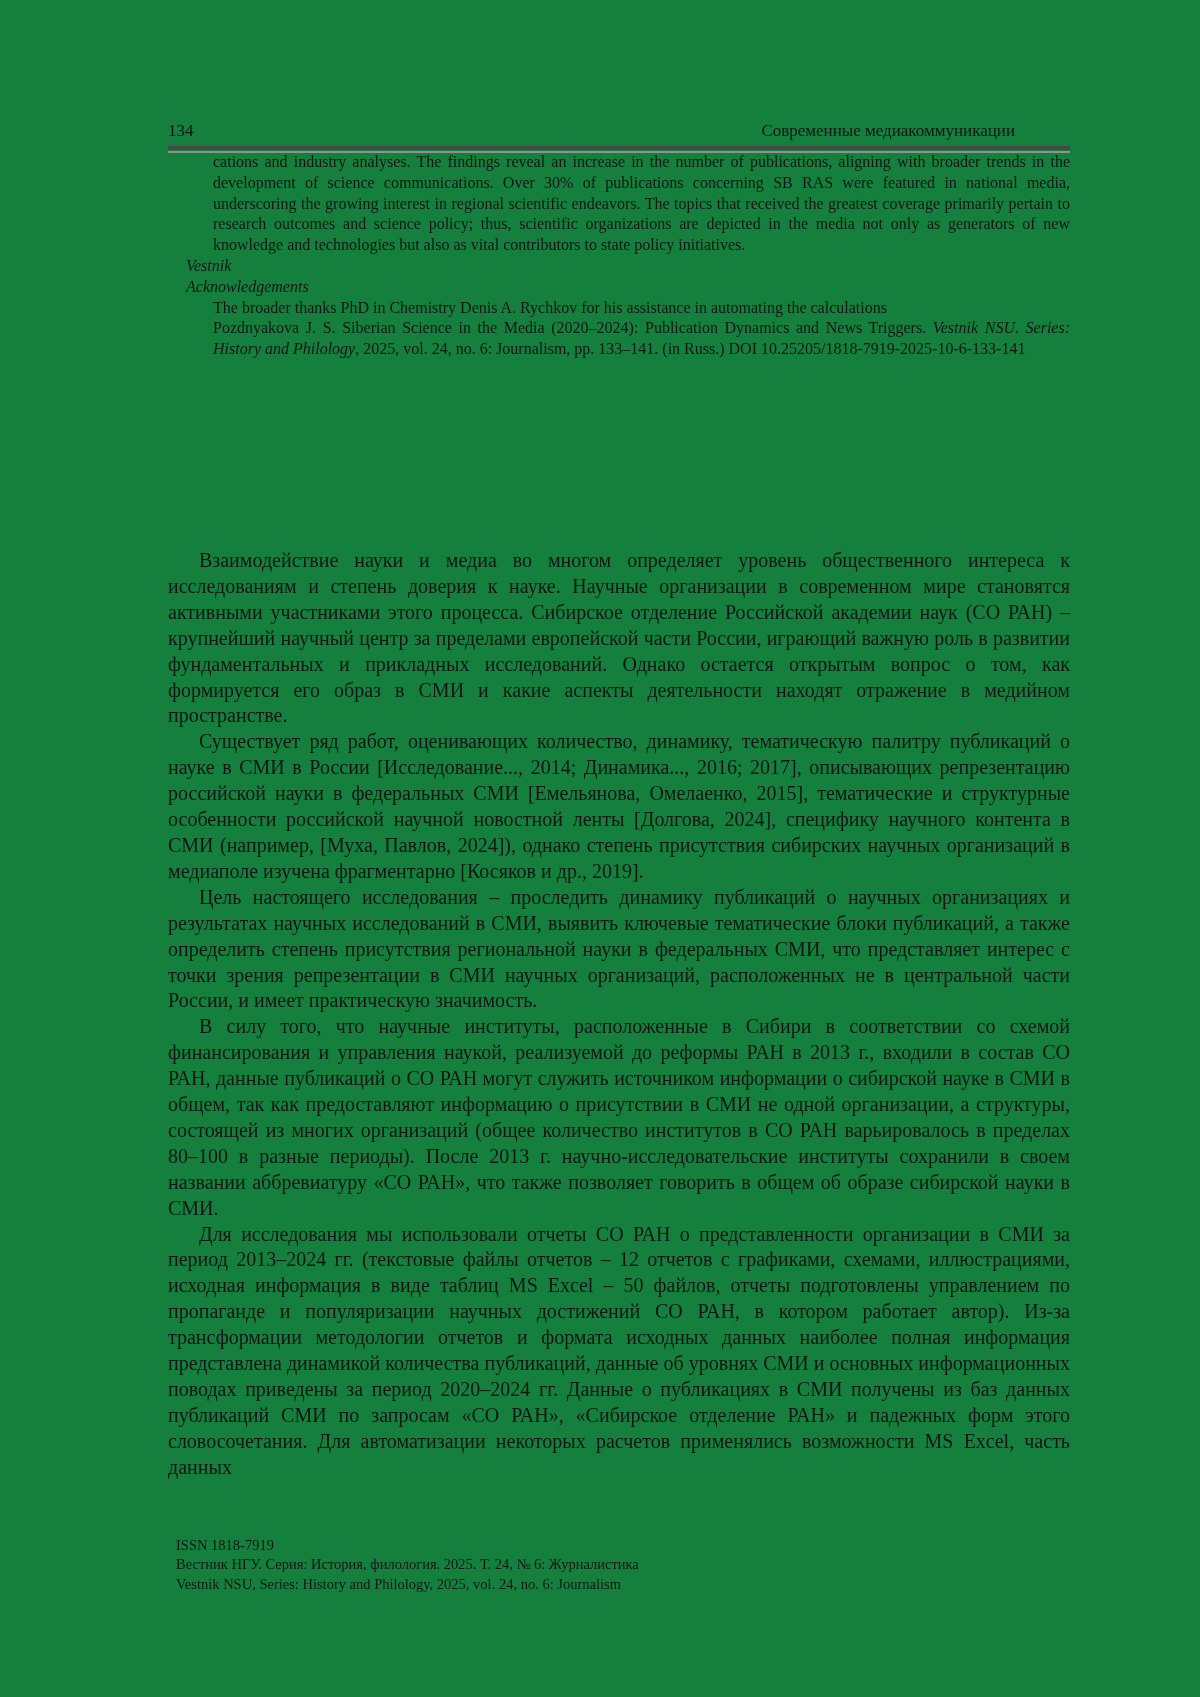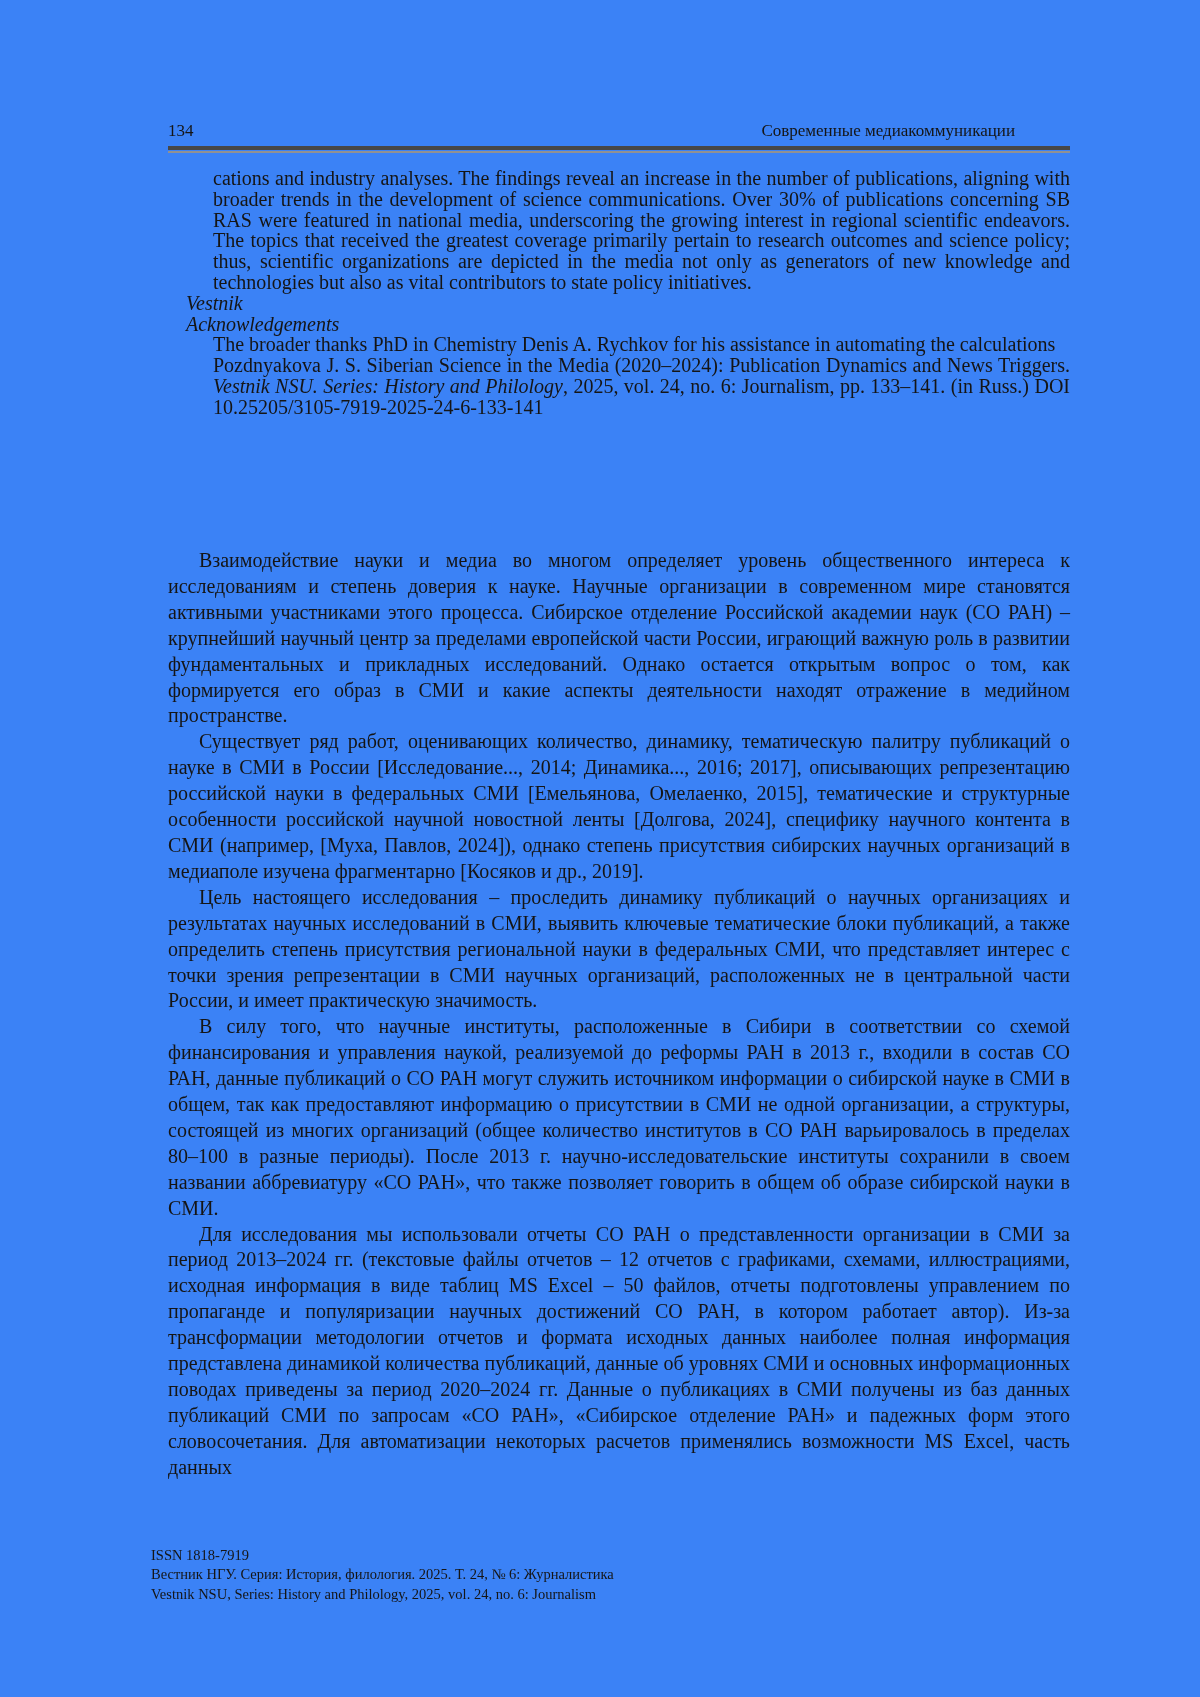--- a/index.html
+++ b/index.html
@@ -1,20 +1,20 @@
 <!DOCTYPE html>
 <html lang="ru"><head>
 <meta charset="utf-8">
 <style>
   html, body { margin: 0; padding: 0; background: #ffffff; }
   .page {
     position: relative;
     width: 1200px;
     height: 1697px;
-    background: #3b82f6;
+    background: #15803d;
     color: #151515;
     font-family: "Liberation Serif", "DejaVu Serif", serif;
     overflow: hidden;
   }
   
   .header {
     position: absolute;
     top: 121px;
     left: 168px;
     width: 902px;
@@ -34,24 +34,24 @@
     text-align: right;
     transform: translateX(-55px);
   }
   .header-rule { margin-top: 5px; }
   .rule-thick { height: 4px; background: #474747; }
   .rule-thin  { height: 2px; background: #919191; margin-top: 1px; }
 
   
   .abstract {
     position: absolute;
-    top: 168px;
+    top: 152px;
     left: 168px;
     width: 902px;
-    font-size: 20px;
+    font-size: 16px;
     line-height: 20.8px;
     text-align: justify;
   }
   .abstract p { margin: 0; }
   .section-body { margin-left: 45px !important; }
   .section-heading {
     font-style: italic;
     margin-left: 18px !important;
     text-align: left;
   }
@@ -67,24 +67,23 @@
     line-height: 25.9px;
     text-align: justify;
     margin-top: 17px;
   }
   .main p { margin: 0; text-indent: 31px; }
 
   
   .footer {
     position: absolute;
     top: 1536px;
-    left: 151px;
+    left: 176px;
     font-size: 14.5px;
     line-height: 19.3px;
-    margin-top: 10px;
   }
   .footer div { margin: 0; }
 </style>
 </head>
 <body>
 
 <div class="page">
 
   <div class="header">
     <div class="header-row">
@@ -95,21 +94,21 @@
       <div class="rule-thick"></div>
       <div class="rule-thin"></div>
     </div>
   </div>
 
   <div class="abstract">
     <p class="section-body">cations and industry analyses. The findings reveal an increase in the number of publications, aligning with broader trends in the development of science communications. Over 30% of publications concerning SB RAS were featured in national media, underscoring the growing interest in regional scientific endeavors. The topics that received the greatest coverage primarily pertain to research outcomes and science policy; thus, scientific organizations are depicted in the media not only as generators of new knowledge and technologies but also as vital contributors to state policy initiatives.</p>
     <p class="section-heading">Vestnik</p>
     <p class="section-heading">Acknowledgements</p>
     <p class="section-body">The broader thanks PhD in Chemistry Denis A. Rychkov for his assistance in automating the calculations</p>
-    <p class="section-body"><span>Pozdnyakova J. S. Siberian Science in the Media (2020–2024): Publication Dynamics and News Triggers. </span><span class="journal-italic">Vestnik NSU. Series: History and Philology</span><span>, 2025, vol. 24, no. 6: Journalism, pp. 133–141. (in Russ.) DOI 10.25205/3105-7919-2025-24-6-133-141</span></p>
+    <p class="section-body"><span>Pozdnyakova J. S. Siberian Science in the Media (2020–2024): Publication Dynamics and News Triggers. </span><span class="journal-italic">Vestnik NSU. Series: History and Philology</span><span>, 2025, vol. 24, no. 6: Journalism, pp. 133–141. (in Russ.) DOI 10.25205/1818-7919-2025-10-6-133-141</span></p>
   </div>
 
   <div class="main">
     <p>Взаимодействие науки и медиа во многом определяет уровень общественного интереса к исследованиям и степень доверия к науке. Научные организации в современном мире становятся активными участниками этого процесса. Сибирское отделение Российской академии наук (СО РАН) – крупнейший научный центр за пределами европейской части России, играющий важную роль в развитии фундаментальных и прикладных исследований. Однако остается открытым вопрос о том, как формируется его образ в СМИ и какие аспекты деятельности находят отражение в медийном пространстве.</p>
     <p>Существует ряд работ, оценивающих количество, динамику, тематическую палитру публикаций о науке в СМИ в России [Исследование..., 2014; Динамика..., 2016; 2017], описывающих репрезентацию российской науки в федеральных СМИ [Емельянова, Омелаенко, 2015], тематические и структурные особенности российской научной новостной ленты [Долгова, 2024], специфику научного контента в СМИ (например, [Муха, Павлов, 2024]), однако степень присутствия сибирских научных организаций в медиаполе изучена фрагментарно [Косяков и др., 2019].</p>
     <p>Цель настоящего исследования – проследить динамику публикаций о научных организациях и результатах научных исследований в СМИ, выявить ключевые тематические блоки публикаций, а также определить степень присутствия региональной науки в федеральных СМИ, что представляет интерес с точки зрения репрезентации в СМИ научных организаций, расположенных не в центральной части России, и имеет практическую значимость.</p>
     <p>В силу того, что научные институты, расположенные в Сибири в соответствии со схемой финансирования и управления наукой, реализуемой до реформы РАН в 2013 г., входили в состав СО РАН, данные публикаций о СО РАН могут служить источником информации о сибирской науке в СМИ в общем, так как предоставляют информацию о присутствии в СМИ не одной организации, а структуры, состоящей из многих организаций (общее количество институтов в СО РАН варьировалось в пределах 80–100 в разные периоды). После 2013 г. научно-исследовательские институты сохранили в своем названии аббревиатуру «СО РАН», что также позволяет говорить в общем об образе сибирской науки в СМИ.</p>
     <p>Для исследования мы использовали отчеты СО РАН о представленности организации в СМИ за период 2013–2024 гг. (текстовые файлы отчетов – 12 отчетов с графиками, схемами, иллюстрациями, исходная информация в виде таблиц MS Excel – 50 файлов, отчеты подготовлены управлением по пропаганде и популяризации научных достижений СО РАН, в котором работает автор). Из-за трансформации методологии отчетов и формата исходных данных наиболее полная информация представлена динамикой количества публикаций, данные об уровнях СМИ и основных информационных поводах приведены за период 2020–2024 гг. Данные о публикациях в СМИ получены из баз данных публикаций СМИ по запросам «СО РАН», «Сибирское отделение РАН» и падежных форм этого словосочетания. Для автоматизации некоторых расчетов применялись возможности MS Excel, часть данных</p>
   </div>
 

